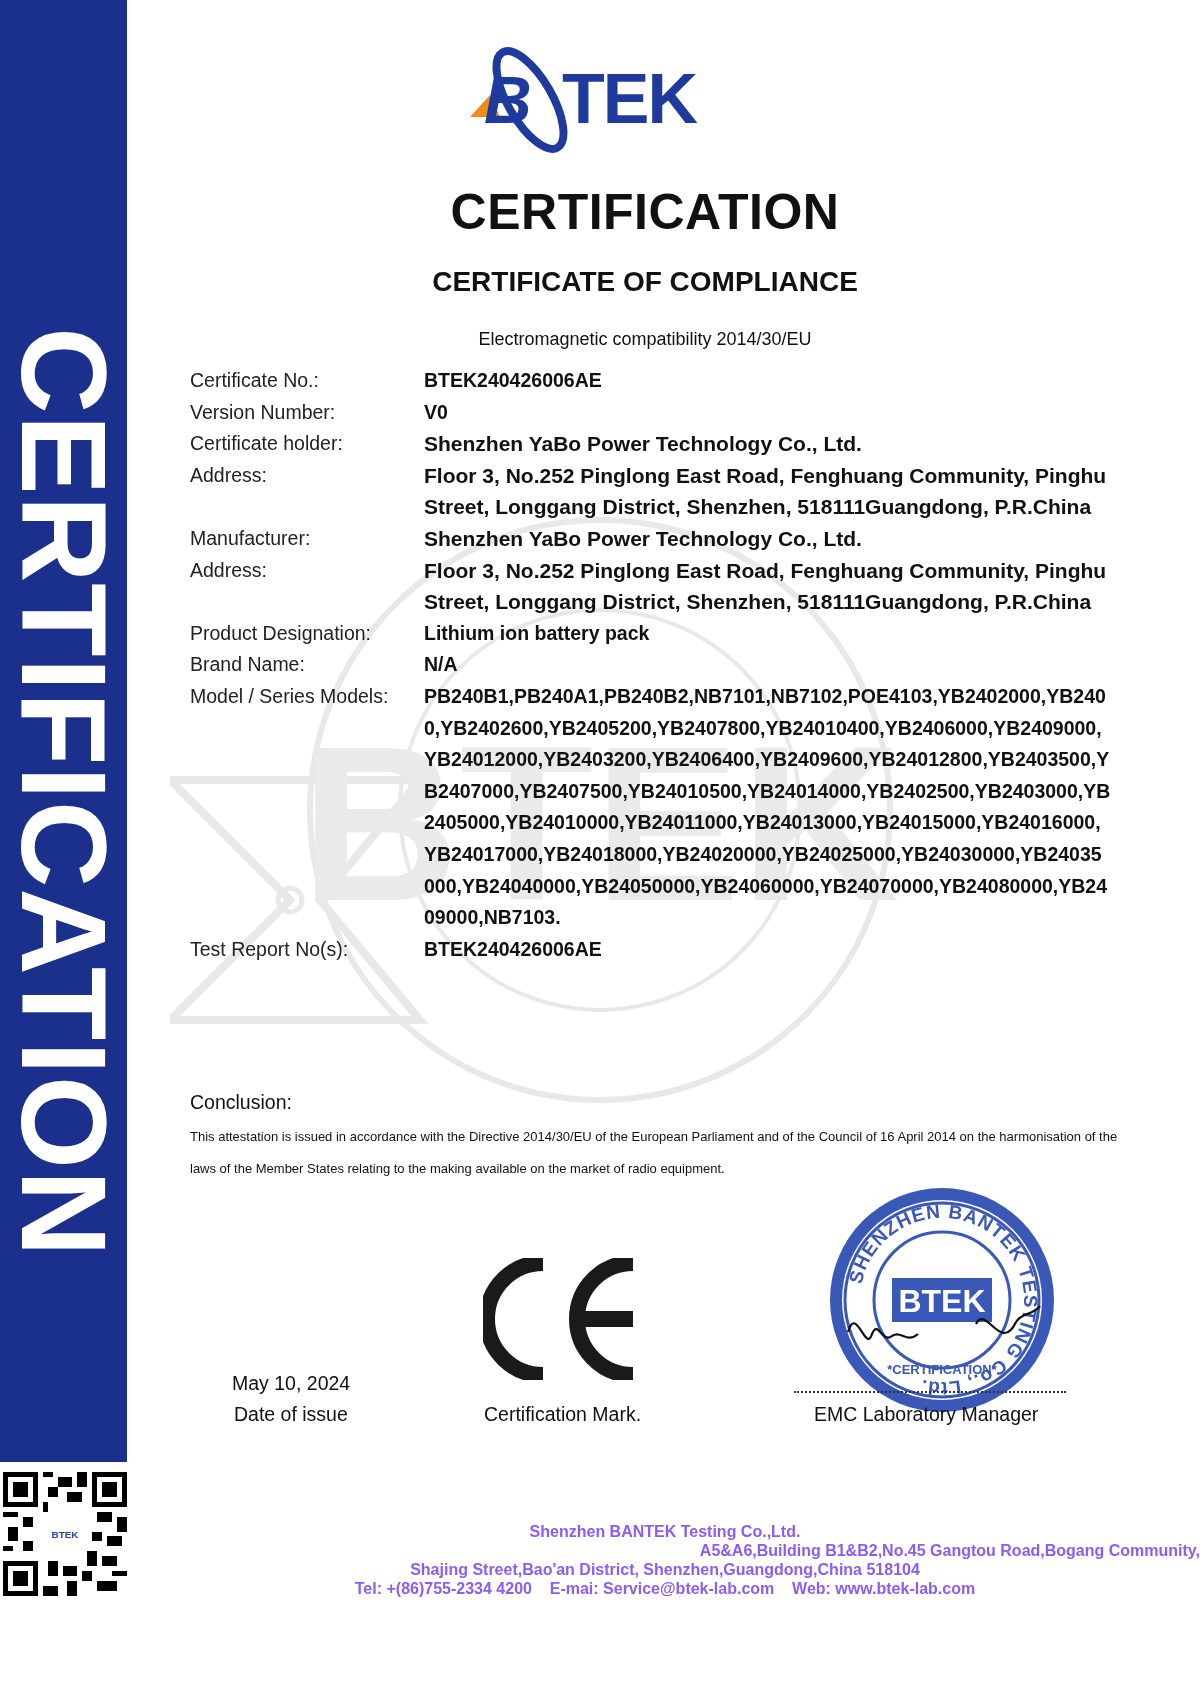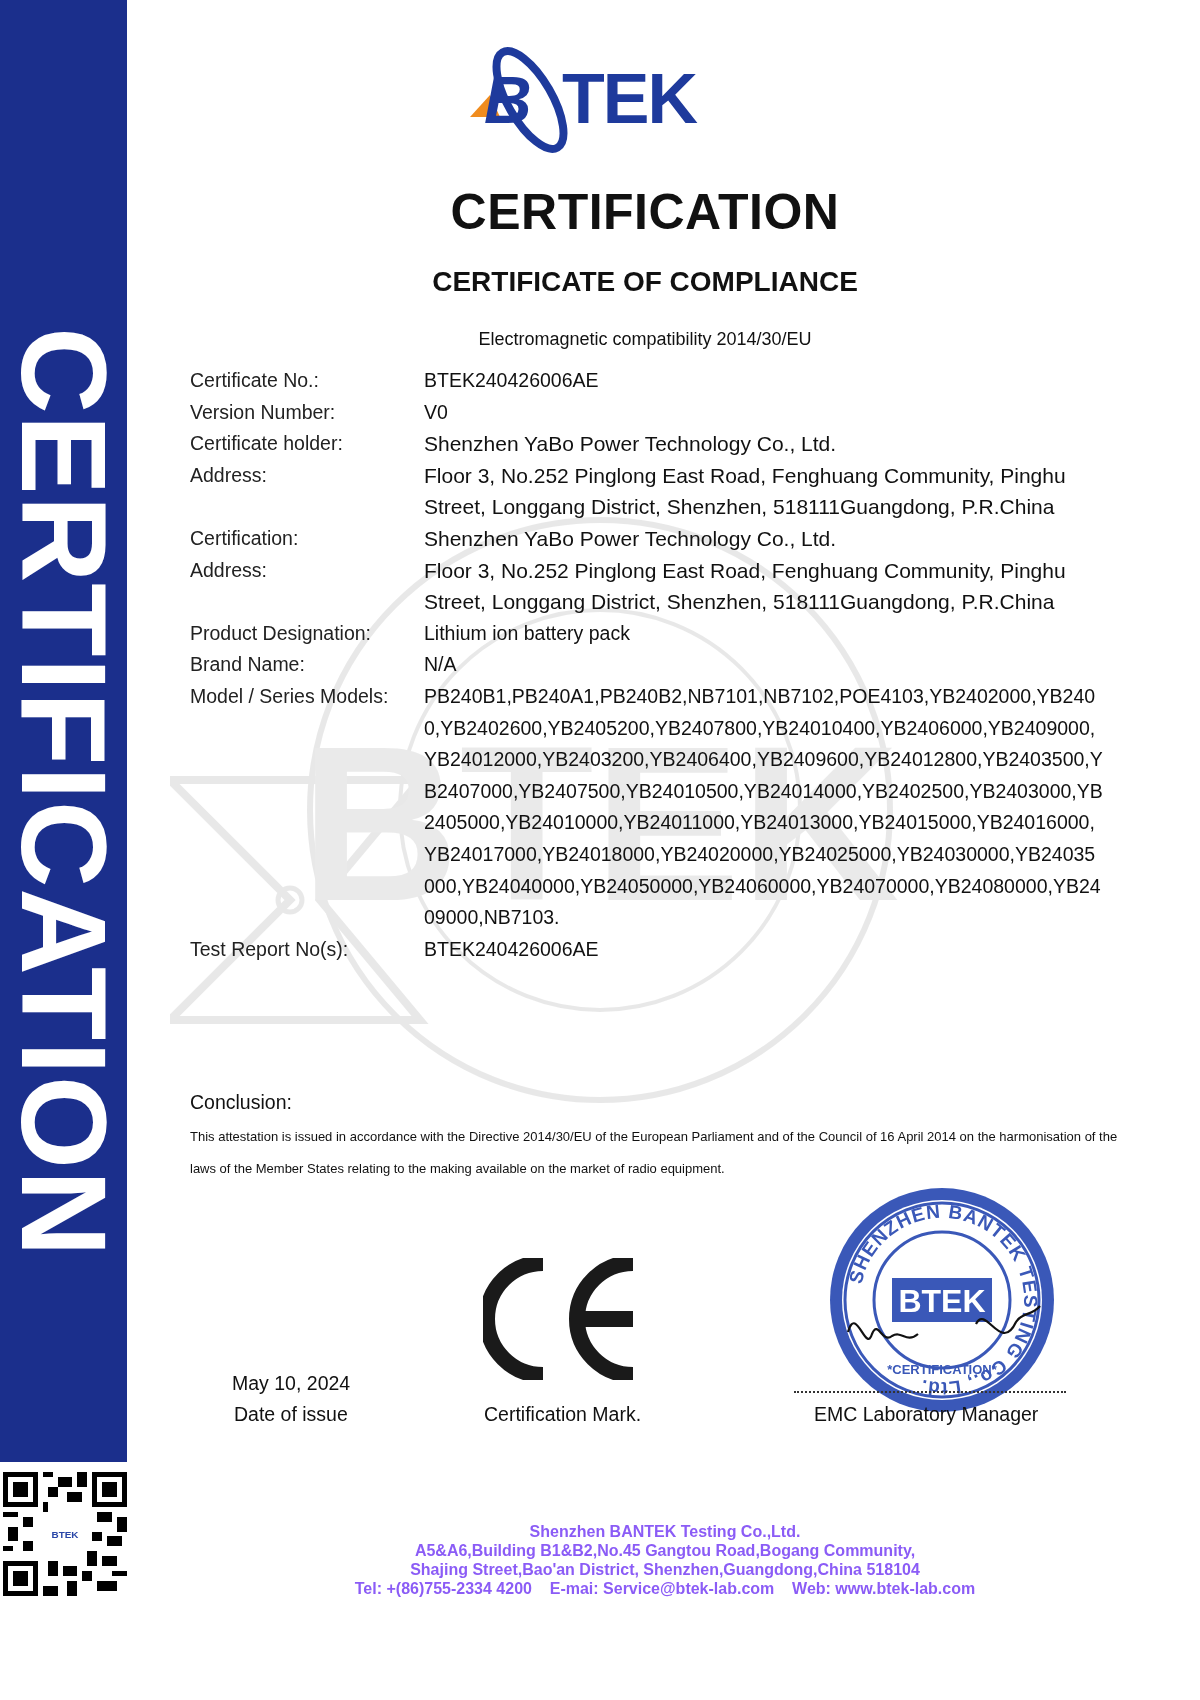--- a/index.html
+++ b/index.html
@@ -17,34 +17,34 @@
   .title { position:absolute; left:0; width:1290px; text-align:center; font-weight:bold; }
   .t1 { top:183px; font-size:50px; letter-spacing:0.5px; }
   .t2 { top:266px; font-size:28px; }
   .t3 { top:329px; font-size:18px; font-weight:normal; }
 
   .fields { position:absolute; left:190px; top:365px; width:950px; font-size:19.5px; line-height:31.6px; }
   .row { display:flex; }
   .label { width:234px; flex:0 0 234px; color:#222; }
   .value { flex:1; color:#111; }
   .value.big { font-size:21px; }
-  .value .line { display:block; }
+  .value .line { display:block;font-weight:bold; }
   .conclusion-label { position:absolute; left:190px; top:1091px; font-size:19.5px; }
   .conclusion { position:absolute; left:190px; top:1121px; width:950px; font-size:13px; line-height:31.5px; }
 
   .ce { position:absolute; left:483px; top:1258px; width:155px; height:122px; }
   .date { position:absolute; left:232px; top:1372px; font-size:19.5px; }
   .date-caption { position:absolute; left:234px; top:1403px; font-size:19.5px; }
   .mark-caption { position:absolute; left:484px; top:1403px; font-size:19.5px; }
   .stamp { position:absolute; left:826px; top:1184px; width:232px; height:232px; }
   .sig-line { position:absolute; left:794px; top:1391px; width:272px; border-top:2px dotted #333; }
   .mgr-caption { position:absolute; left:814px; top:1403px; font-size:19.5px; }
 
   .footer { position:absolute; left:130px; width:1070px; text-align:center; font-size:16px; line-height:19.5px; color:#8b5cf6;font-weight:bold; }
-  .f1 { top:1522px; } .f2 { top:1541px; } .f3 { top:1560px; } .f4 { top:1579px; }
+  .f1 { top:1522px; } .f2 { top:1541px;text-align:right; } .f3 { top:1560px; } .f4 { top:1579px; }
 </style>
 </head>
 <body>
 
 <div class="sidebar">
   <div class="sidebar-text">CERTIFICATION</div>
 </div>
 
 <svg class="qr" viewBox="0 0 25 25" shape-rendering="crispEdges">
   <rect width="25" height="25" fill="#fff"></rect>
@@ -126,21 +126,21 @@
       </div>
   </div>
   <div class="row">
     <div class="label">Address:</div>
     <div class="value big">
       <span class="line">Floor 3, No.252 Pinglong East Road, Fenghuang Community, Pinghu</span>
       <span class="line">Street, Longgang District, Shenzhen, 518111Guangdong, P.R.China</span>
     </div>
   </div>
   <div class="row">
-    <div class="label">Certification:</div>
+    <div class="label">Manufacturer:</div>
     <div class="value big">
         <span class="line">Shenzhen YaBo Power Technology Co., Ltd.</span>
       </div>
   </div>
   <div class="row">
     <div class="label">Address:</div>
     <div class="value big">
       <span class="line">Floor 3, No.252 Pinglong East Road, Fenghuang Community, Pinghu</span>
       <span class="line">Street, Longgang District, Shenzhen, 518111Guangdong, P.R.China</span>
     </div>

